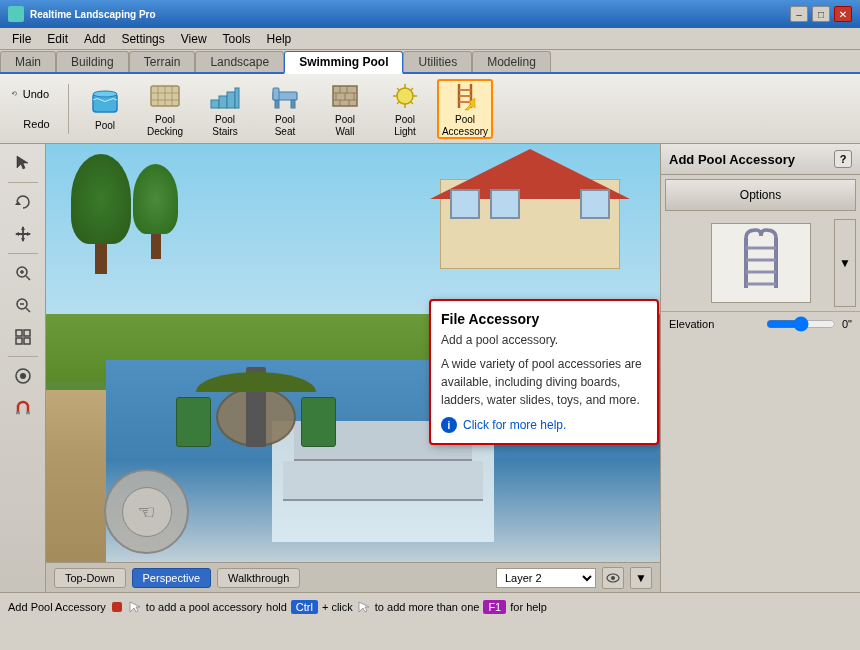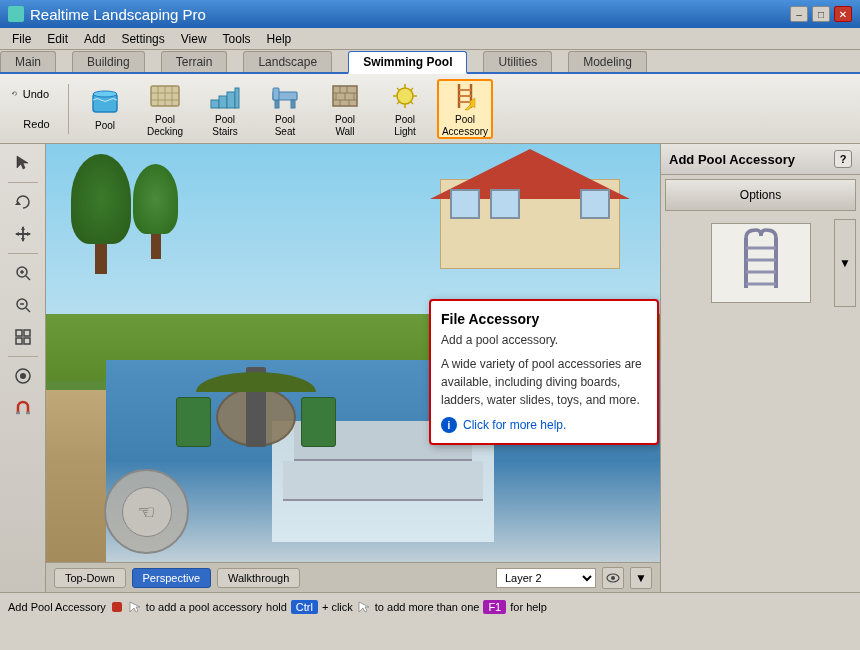--- a/index.html
+++ b/index.html
@@ -6,21 +6,21 @@
     body { width: 860px; height: 650px; overflow: hidden; font-family: 'Segoe UI', Tahoma, Arial, sans-serif; font-size: 12px; background: #d4d0c8; }
 
     
     #titlebar {
       height: 28px;
       background: linear-gradient(to bottom, #4a90d9, #2060b0);
       display: flex; align-items: center; padding: 0 8px;
       color: white; font-size: 12px;
     }
     #titlebar .icon { width: 16px; height: 16px; background: #5cb; border-radius: 2px; margin-right: 6px; display:inline-block; }
-    #titlebar .title { flex: 1; font-weight: normal; font-size: 15px; }
+    #titlebar .title { flex: 1; font-weight: bold; font-size: 10px; }
     #titlebar .win-btns { display: flex; gap: 4px; }
     .win-btn { width: 18px; height: 16px; border: 1px solid #888; border-radius: 2px; cursor: pointer; display: flex; align-items: center; justify-content: center; font-size: 10px; color: #333; }
     .win-btn.min { background: #d4d0c8; }
     .win-btn.max { background: #d4d0c8; }
     .win-btn.close { background: #c0392b; color: white; border-color: #a00; }
 
     
     #menubar {
       height: 22px;
       background: #d4d0c8;
@@ -32,21 +32,21 @@
     
     #toolbar-tabs {
       height: 24px;
       background: #d4d0c8;
       display: flex; align-items: flex-end;
       border-bottom: 2px solid #316ac5;
     }
     .tab {
       padding: 3px 14px; font-size: 12px; cursor: pointer;
       background: #c4c0b8; border: 1px solid #a0998a; border-bottom: none;
-      margin-right: 16px; border-radius: 3px 3px 0 0;
+      margin-right: 0; border-radius: 3px 3px 0 0;
       color: #333;
     }
     .tab.active {
       background: #ffffff; border-color: #316ac5; color: #000; font-weight: bold;
       border-bottom: 2px solid white; margin-bottom: -2px;
     }
 
     
     #ribbon {
       height: 70px;
@@ -544,20 +544,25 @@
           <line x1="20" y1="44" x2="50" y2="44" stroke="#9090b0" stroke-width="3"></line>
           <line x1="20" y1="56" x2="50" y2="56" stroke="#9090b0" stroke-width="3"></line>
 
           <path d="M20 10 Q20 2 30 2 Q35 2 35 8" stroke="#8080a0" stroke-width="3.5" fill="none"></path>
           <path d="M50 10 Q50 2 40 2 Q35 2 35 8" stroke="#8080a0" stroke-width="3.5" fill="none"></path>
         </svg>
       </div>
       <div style="position:absolute; right:0; top:0; bottom:0; width:22px; border: 1px solid #a0998a; background: #d4d0c8; display:flex; align-items:center; justify-content:center; cursor:pointer;">▼</div>
     </div>
 
+    <div class="elevation-row">
+      <span class="elevation-label">Elevation</span>
+      <input type="range" class="elevation-slider" min="-100" max="100" value="0" style="">
+      <span class="elevation-value">0"</span>
+    </div>
   </div>
 </div>
 
 <div id="statusbar">
   <span class="status-text">Add Pool Accessory</span>
   <svg width="14" height="14" viewBox="0 0 14 14">
       <rect x="2" y="2" width="10" height="10" rx="2" fill="#c03020"></rect>
     </svg>
   <svg width="14" height="14" viewBox="0 0 14 14">
       <polygon points="2,2 2,12 6,8 8,12 10,11 8,7 12,7" fill="#fff" stroke="#888" stroke-width="0.8"></polygon>

